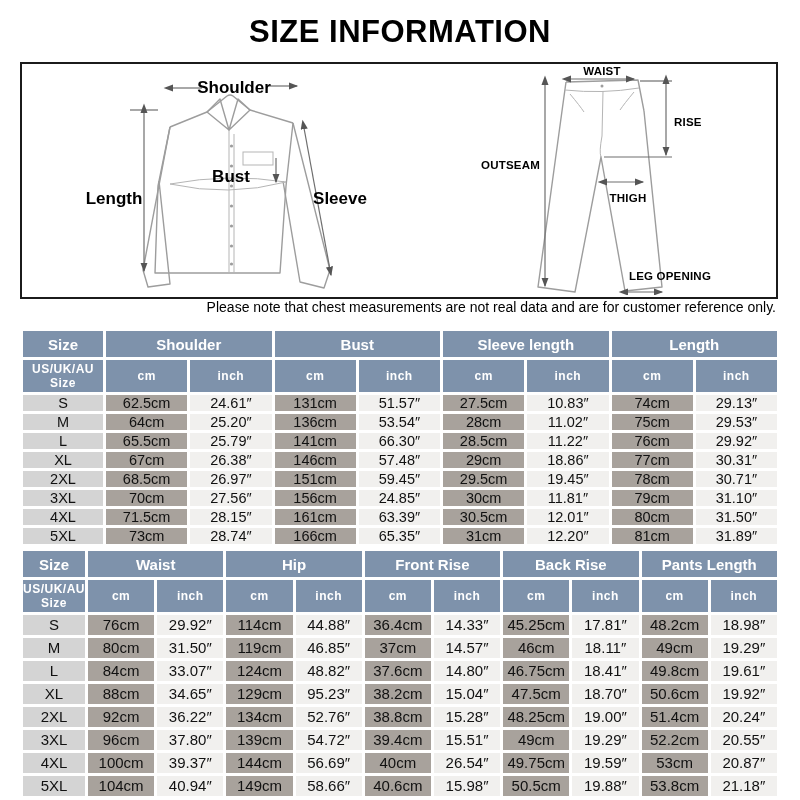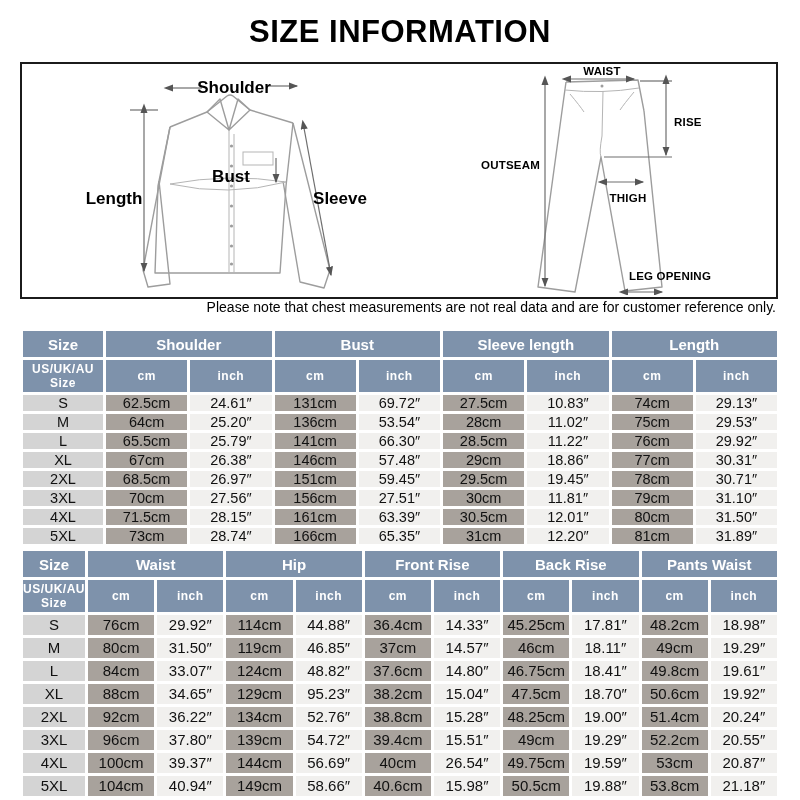--- a/index.html
+++ b/index.html
@@ -150,21 +150,21 @@
             <th class="h2">cm</th>
             <th class="h2">inch</th>
           </tr>
         </thead>
         <tbody>
           <tr>
             <td class="size">S</td>
             <td class="cm">62.5cm</td>
             <td class="inch">24.61″</td>
             <td class="cm">131cm</td>
-            <td class="inch">69.72″</td>
+            <td class="inch">51.57″</td>
             <td class="cm">27.5cm</td>
             <td class="inch">10.83″</td>
             <td class="cm">74cm</td>
             <td class="inch">29.13″</td>
           </tr>
           <tr>
             <td class="size">M</td>
             <td class="cm">64cm</td>
             <td class="inch">25.20″</td>
             <td class="cm">136cm</td>
@@ -205,21 +205,21 @@
             <td class="cm">29.5cm</td>
             <td class="inch">19.45″</td>
             <td class="cm">78cm</td>
             <td class="inch">30.71″</td>
           </tr>
           <tr>
             <td class="size">3XL</td>
             <td class="cm">70cm</td>
             <td class="inch">27.56″</td>
             <td class="cm">156cm</td>
-            <td class="inch">27.51″</td>
+            <td class="inch">24.85″</td>
             <td class="cm">30cm</td>
             <td class="inch">11.81″</td>
             <td class="cm">79cm</td>
             <td class="inch">31.10″</td>
           </tr>
           <tr>
             <td class="size">4XL</td>
             <td class="cm">71.5cm</td>
             <td class="inch">28.15″</td>
             <td class="cm">161cm</td>
@@ -258,21 +258,21 @@
           <col>
           <col>
         </colgroup>
         <thead>
           <tr>
             <th class="h1">Size</th>
             <th class="h1" colspan="2">Waist</th>
             <th class="h1" colspan="2">Hip</th>
             <th class="h1" colspan="2">Front Rise</th>
             <th class="h1" colspan="2">Back Rise</th>
-            <th class="h1" colspan="2">Pants Waist</th>
+            <th class="h1" colspan="2">Pants Length</th>
           </tr>
           <tr>
             <th class="h2">US/UK/AU
 Size</th>
             <th class="h2">cm</th>
             <th class="h2">inch</th>
             <th class="h2">cm</th>
             <th class="h2">inch</th>
             <th class="h2">cm</th>
             <th class="h2">inch</th>

